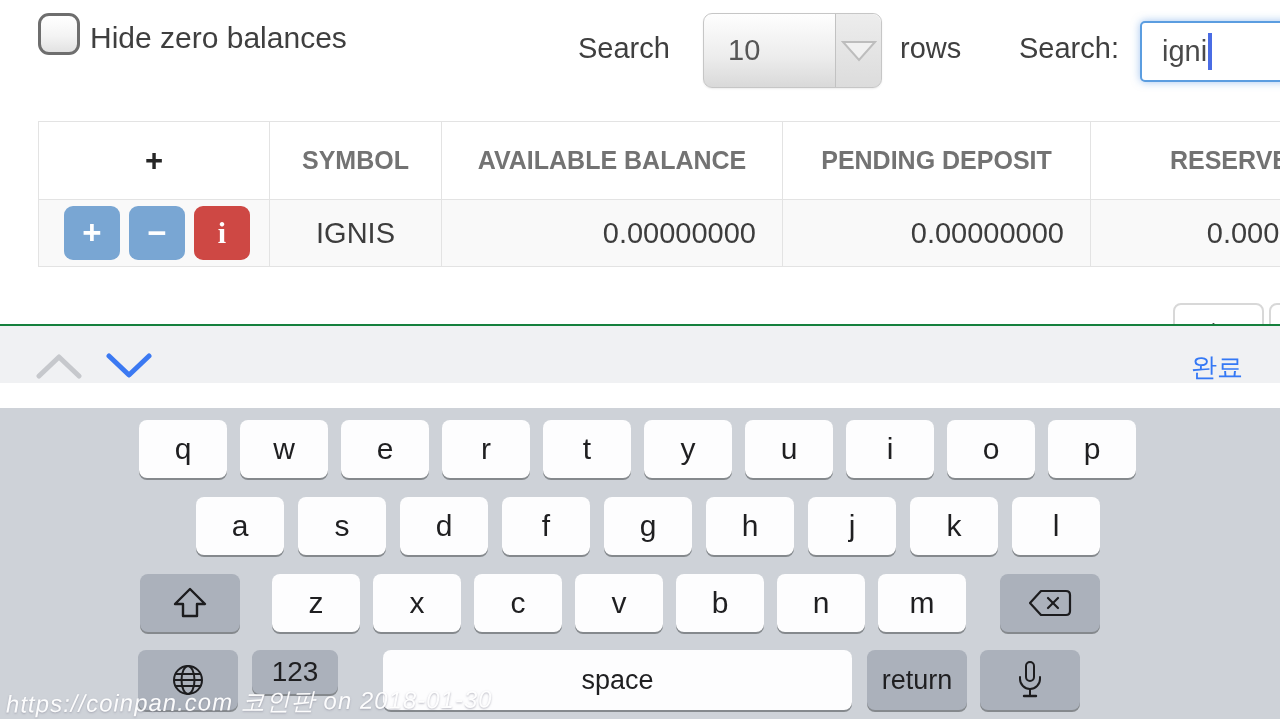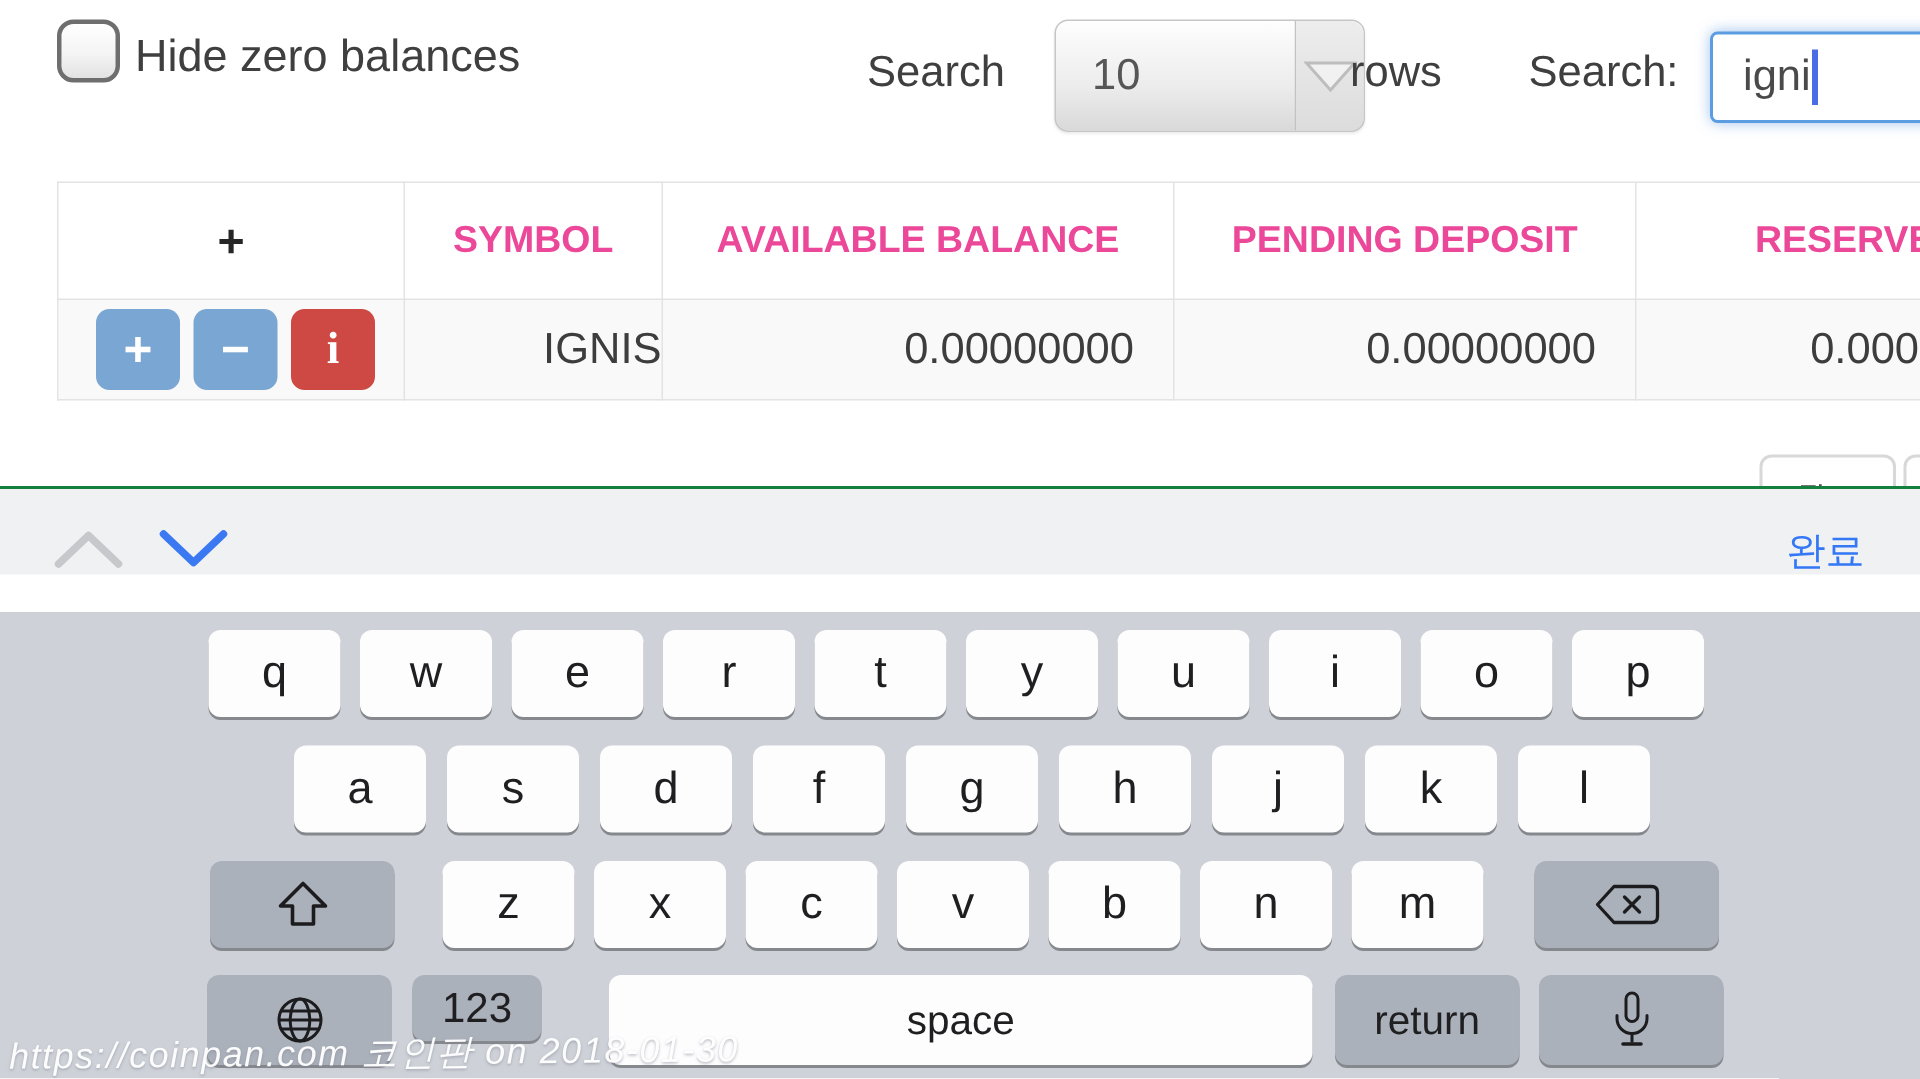--- a/index.html
+++ b/index.html
@@ -13,21 +13,21 @@
     border:3px solid #6e6e6e; border-radius:11px;
     background:linear-gradient(180deg,#ffffff 0%,#f4f4f4 55%,#e2e2e2 100%);
   }
   .hide-label { position:absolute; left:90px; top:21px; font-size:30px; color:#3f3f3f; }
   .ctl-label { position:absolute; top:32px; font-size:29px; color:#3f3f3f; }
   .display-label { left:578px; }
   .rows-label { left:900px; }
   .search-label { left:1019px; }
 
   .select {
-    position:absolute; left:703px; top:13px; width:207px; height:75px;
+    position:absolute; left:703px; top:13px; width:179px; height:75px;
     border:1px solid #c6c6c6; border-radius:9px;
     background:linear-gradient(180deg,#fefefe 0%,#ececec 60%,#d9d9d9 100%);
     display:flex; align-items:center;
     box-shadow:0 1px 2px rgba(0,0,0,0.08);
   }
   .select-value { padding-left:24px; font-size:29px; color:#565656; flex:1; }
   .select-arrow-box {
     width:46px; height:100%; border-left:1px solid #c2c2c2;
     display:flex; align-items:center; justify-content:center;
     background:linear-gradient(180deg,#ededed 0%,#dcdcdc 100%);
@@ -39,26 +39,26 @@
     border:2px solid #5b9de0; border-radius:5px; background:#fff;
     box-shadow:0 0 9px rgba(86,148,224,0.55);
     display:flex; align-items:center; padding-left:20px;
   }
   .search-text { font-size:29px; color:#4a4a4a;text-align:center; }
   .caret { width:4px; height:37px; background:#4a6ce4; margin-left:1px; }
 
   
   .balances { position:absolute; left:38px; top:121px; width:1348px; border-collapse:collapse; table-layout:fixed; }
   .balances th, .balances td { border:1px solid #e3e3e3; }
-  .balances th { height:78px; background:#ffffff; font-size:25px; font-weight:bold; color:#ec4899; text-align:center; }
+  .balances th { height:78px; background:#ffffff; font-size:25px; font-weight:bold; color:#737373; text-align:center; }
   .balances td { height:67px; background:#f9f9f9; font-size:29px; color:#3d3d3d; }
   .col-add { width:231px; } .col-sym { width:172px; } .col-avail { width:341px; }
   .col-pend { width:308px; } .col-res { width:296px; }
   th.add-header { font-size:31px; color:#262626; }
-  td.symbol-cell { text-align:right; }
+  td.symbol-cell { text-align:center; }
   td.num-cell { text-align:right; padding-right:26px; }
   .btn-group { display:flex; gap:9px; padding-left:25px; }
   .row-btn {
     width:56px; height:54px; border-radius:9px; border:none;
     color:#fff; font-size:33px; font-weight:bold; line-height:52px; text-align:center;
   }
   .row-btn.blue { background:#79a6d3; }
   .row-btn.red  { background:#ce4844; font-family:"Liberation Serif",serif; font-size:30px; }
 
   
@@ -84,21 +84,21 @@
   .kb-keys { position:absolute; left:0; top:84px; width:1280px; height:311px; background:#ced2d8; }
   .krow { position:absolute; display:flex; }
   .key {
     height:58px; border-radius:8px; background:#fdfdfe;
     box-shadow:0 2px 0 rgba(133,137,141,1);
     display:flex; align-items:center; justify-content:center;
     font-size:30px; color:#1f1f21;
   }
   .key.letter { width:88px; }
   .key.gray { background:#abb1bb; }
-  .key.wide { width:123px; }
+  .key.wide { width:100px; }
   .key.small-label { font-size:27px; }
 
   
   .watermark {
     position:absolute; left:6px; top:686px; font-size:24px; font-style:italic;
     color:rgba(255,255,255,0.96); letter-spacing:1px;
     text-shadow:0 1px 2px rgba(130,130,145,0.55);
     transform:rotate(-0.6deg); white-space:nowrap; pointer-events:none;
   }
   svg { display:block; }

